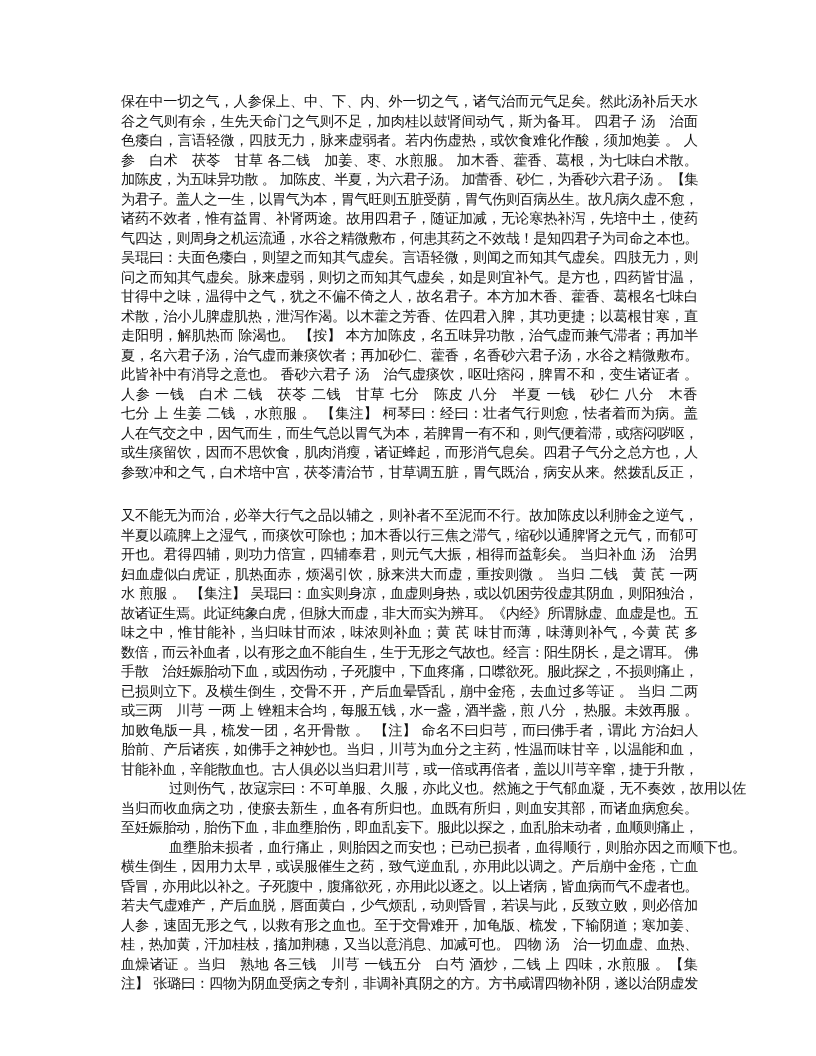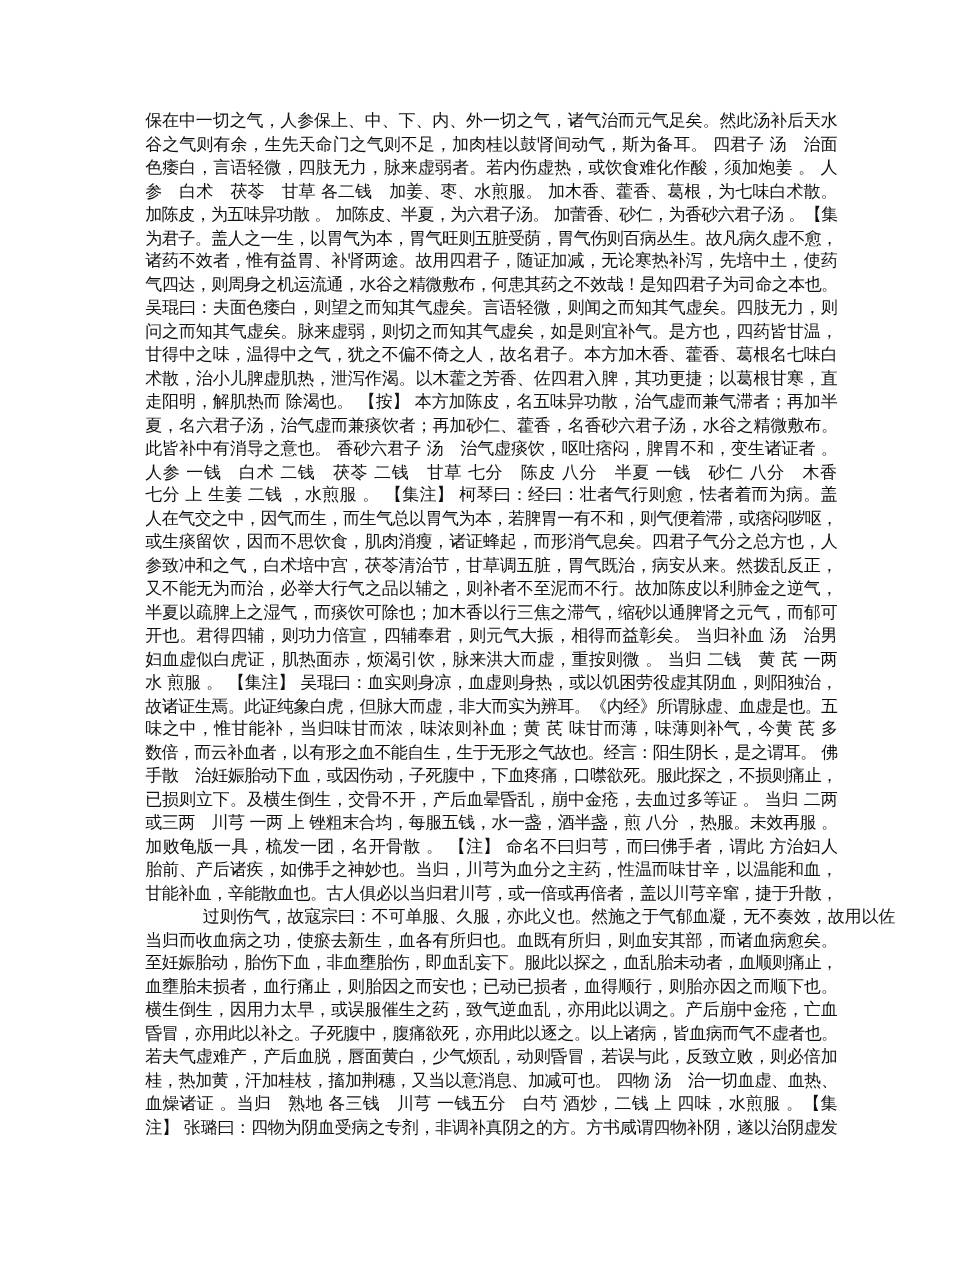--- a/index.html
+++ b/index.html
@@ -41,37 +41,38 @@
   <span class="line" style="display: block; width: 577px; letter-spacing: -0.125px;">甘得中之味，温得中之气，犹之不偏不倚之人，故名君子。本方加木香、藿香、葛根名七味白</span>
   <span class="line" style="display: block; width: 577px; letter-spacing: -0.125px;">术散，治小儿脾虚肌热，泄泻作渴。以木藿之芳香、佐四君入脾，其功更捷；以葛根甘寒，直</span>
   <span class="line" style="display: block; width: 577px; letter-spacing: -0.0952381px;">走阳明，解肌热而 除渴也。 【按】 本方加陈皮，名五味异功散，治气虚而兼气滞者；再加半</span>
   <span class="line" style="display: block; width: 577px; letter-spacing: -0.463415px;">夏，名六君子汤，治气虚而兼痰饮者；再加砂仁、藿香，名香砂六君子汤，水谷之精微敷布。</span>
   <span class="line" style="display: block; width: 577px; letter-spacing: -0.0952381px;">此皆补中有消导之意也。 香砂六君子 汤　治气虚痰饮，呕吐痞闷，脾胃不和，变生诸证者 。</span>
   <span class="line" style="display: block; width: 577px; letter-spacing: 0.465116px;">人参 一钱　白术 二钱　茯苓 二钱　甘草 七分　陈皮 八分　半夏 一钱　砂仁 八分　木香</span>
   <span class="line" style="display: block; width: 577px; letter-spacing: 0.136364px;">七分 上 生姜 二钱 ，水煎服 。 【集注】 柯琴曰：经曰：壮者气行则愈，怯者着而为病。盖</span>
   <span class="line" style="display: block; width: 577px; letter-spacing: -0.463415px;">人在气交之中，因气而生，而生气总以胃气为本，若脾胃一有不和，则气便着滞，或痞闷哕呕，</span>
   <span class="line" style="display: block; width: 577px; letter-spacing: -0.125px;">或生痰留饮，因而不思饮食，肌肉消瘦，诸证蜂起，而形消气息矣。四君子气分之总方也，人</span>
   <span class="line" style="display: block; width: 577px; letter-spacing: -0.125px;">参致冲和之气，白术培中宫，茯苓清治节，甘草调五脏，胃气既治，病安从来。然拨乱反正，</span>
-  <span class="line" style="display: block; width: 577px; letter-spacing: -0.125px;">又不能无为而治，必举大行气之品以辅之，则补者不至泥而不行。故加陈皮以利肺金之逆气，</span>
+  <span class="line" style="display: block; width: 577px; letter-spacing: -0.125px; margin-top: 24px;">又不能无为而治，必举大行气之品以辅之，则补者不至泥而不行。故加陈皮以利肺金之逆气，</span>
   <span class="line" style="display: block; width: 577px; letter-spacing: -0.125px;">半夏以疏脾上之湿气，而痰饮可除也；加木香以行三焦之滞气，缩砂以通脾肾之元气，而郁可</span>
   <span class="line" style="display: block; width: 577px;">开也。君得四辅，则功力倍宣，四辅奉君，则元气大振，相得而益彰矣。 当归补血 汤　治男</span>
   <span class="line" style="display: block; width: 577px; letter-spacing: 0.0232558px;">妇血虚似白虎证，肌热面赤，烦渴引饮，脉来洪大而虚，重按则微 。 当归 二钱　黄 芪 一两</span>
   <span class="line" style="display: block; width: 577px; letter-spacing: -0.209302px;">水 煎服 。 【集注】 吴琨曰：血实则身凉，血虚则身热，或以饥困劳役虚其阴血，则阳独治，</span>
   <span class="line" style="display: block; width: 577px; letter-spacing: -0.463415px;">故诸证生焉。此证纯象白虎，但脉大而虚，非大而实为辨耳。《内经》所谓脉虚、血虚是也。五</span>
   <span class="line" style="display: block; width: 577px; letter-spacing: 0.142857px;">味之中，惟甘能补，当归味甘而浓，味浓则补血；黄 芪 味甘而薄，味薄则补气，今黄 芪 多</span>
   <span class="line" style="display: block; width: 577px; letter-spacing: -0.547619px;">数倍，而云补血者，以有形之血不能自生，生于无形之气故也。经言：阳生阴长，是之谓耳。 佛</span>
   <span class="line" style="display: block; width: 577px; letter-spacing: -0.463415px;">手散　治妊娠胎动下血，或因伤动，子死腹中，下血疼痛，口噤欲死。服此探之，不损则痛止，</span>
   <span class="line" style="display: block; width: 577px; letter-spacing: -0.0952381px;">已损则立下。及横生倒生，交骨不开，产后血晕昏乱，崩中金疮，去血过多等证 。 当归 二两</span>
   <span class="line" style="display: block; width: 577px; letter-spacing: -0.4px;">或三两　川芎 一两 上 锉粗末合均，每服五钱，水一盏，酒半盏，煎 八分 ，热服。未效再服 。</span>
   <span class="line" style="display: block; width: 577px; letter-spacing: 0.142857px;">加败龟版一具，梳发一团，名开骨散 。 【注】 命名不曰归芎，而曰佛手者，谓此 方治妇人</span>
   <span class="line" style="display: block; width: 577px; letter-spacing: -0.125px;">胎前、产后诸疾，如佛手之神妙也。当归，川芎为血分之主药，性温而味甘辛，以温能和血，</span>
   <span class="line" style="display: block; width: 577px; letter-spacing: -0.463415px;">甘能补血，辛能散血也。古人俱必以当归君川芎，或一倍或再倍者，盖以川芎辛窜，捷于升散，</span>
   <span class="line" style="display: block; width: 577px; letter-spacing: -0.125px; margin-left: 48px;">过则伤气，故寇宗曰：不可单服、久服，亦此义也。然施之于气郁血凝，无不奏效，故用以佐</span>
   <span class="line" style="display: block; width: 577px; letter-spacing: -0.125px;">当归而收血病之功，使瘀去新生，血各有所归也。血既有所归，则血安其部，而诸血病愈矣。</span>
   <span class="line" style="display: block; width: 577px; letter-spacing: -0.463415px;">至妊娠胎动，胎伤下血，非血壅胎伤，即血乱妄下。服此以探之，血乱胎未动者，血顺则痛止，</span>
-  <span class="line" style="display: block; width: 577px; letter-spacing: -0.125px;">血壅胎未损者，血行痛止，则胎因之而安也；已动已损者，血得顺行，则胎亦因之而顺下也。</span>
+  <span class="line" style="display: block; width: 577px; letter-spacing: -0.125px; margin-left: 48px;">血壅胎未损者，血行痛止，则胎因之而安也；已动已损者，血得顺行，则胎亦因之而顺下也。</span>
   <span class="line" style="display: block; width: 577px; letter-spacing: -0.125px;">横生倒生，因用力太早，或误服催生之药，致气逆血乱，亦用此以调之。产后崩中金疮，亡血</span>
   <span class="line" style="display: block; width: 577px; letter-spacing: -0.463415px;">昏冒，亦用此以补之。子死腹中，腹痛欲死，亦用此以逐之。以上诸病，皆血病而气不虚者也。</span>
   <span class="line" style="display: block; width: 577px; letter-spacing: -0.125px;">若夫气虚难产，产后血脱，唇面黄白，少气烦乱，动则昏冒，若误与此，反致立败，则必倍加</span>
+  <span class="line" style="display: block; width: 577px; letter-spacing: -0.125px;">人参，速固无形之气，以救有形之血也。至于交骨难开，加龟版、梳发，下输阴道；寒加姜、</span>
   <span class="line" style="display: block; width: 577px; letter-spacing: -0.333333px;">桂，热加黄，汗加桂枝，搐加荆穗，又当以意消息、加减可也。 四物 汤　治一切血虚、血热、</span>
   <span class="line" style="display: block; width: 577px; letter-spacing: 0.136364px;">血燥诸证 。当归　熟地 各三钱　川芎 一钱五分　白芍 酒炒，二钱 上 四味，水煎服 。【集</span>
   <span class="line" style="display: block; width: 577px; letter-spacing: -0.219512px;">注】 张璐曰：四物为阴血受病之专剂，非调补真阴之的方。方书咸谓四物补阴，遂以治阴虚发</span>
 </div>
 
 </body></html>

